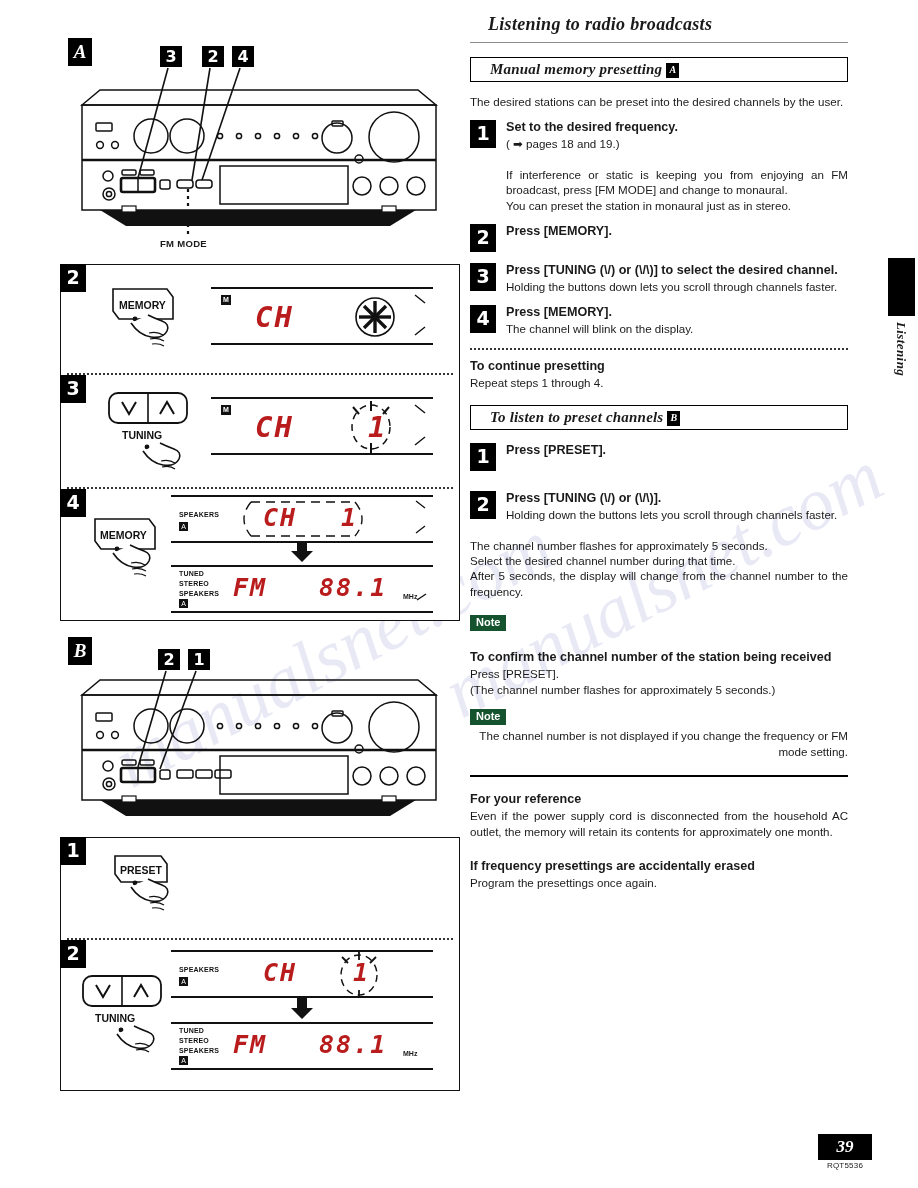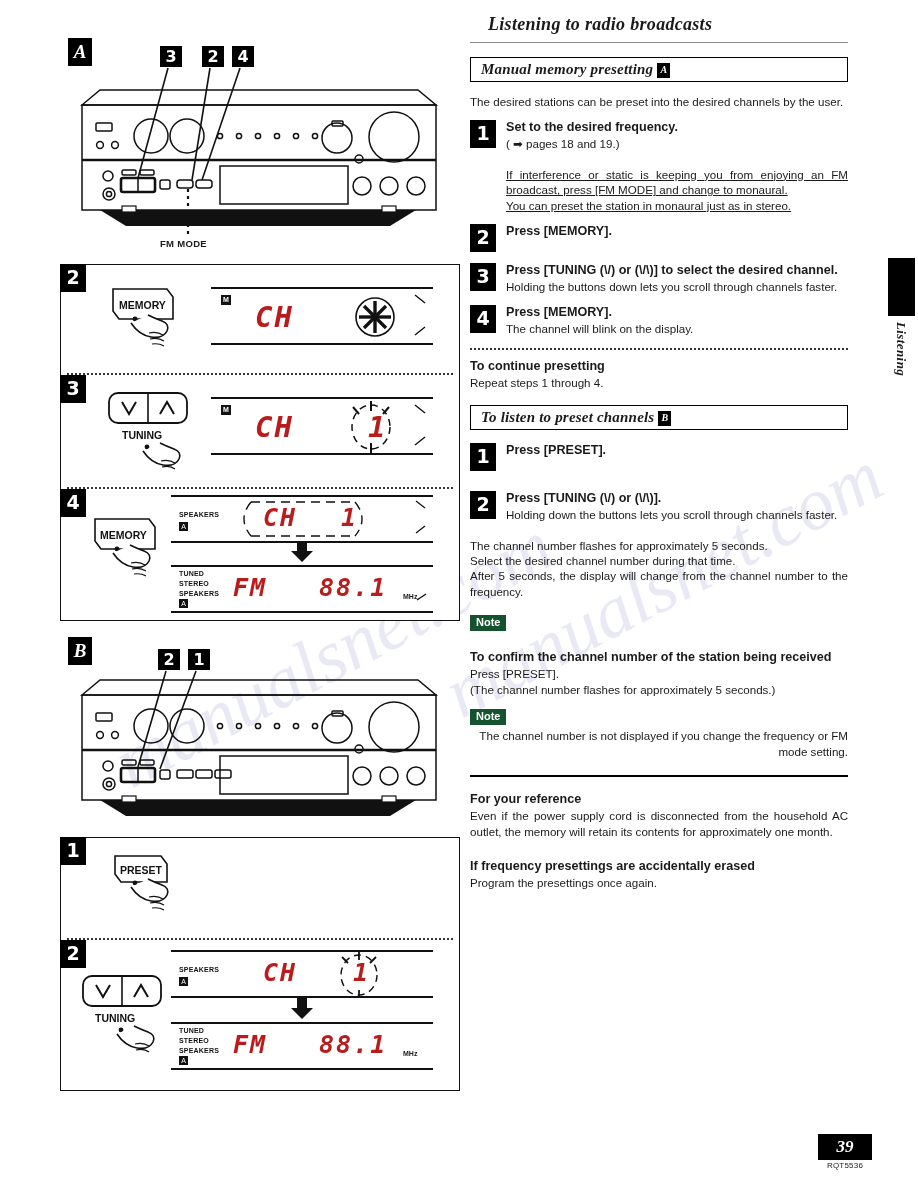--- a/index.html
+++ b/index.html
@@ -39,21 +39,21 @@
 
   
   .sec-title{
     font-family:"Liberation Serif",serif;font-style:italic;font-weight:bold;
     font-size:18px;letter-spacing:.3px;margin-left:18px;margin-bottom:7px;
   }
   .rule-thin{height:1px;background:#2b2b2b;opacity:.55;margin:0 0 14px 0;}
   .bar-head{
     border:1.6px solid #000;height:23px;line-height:23px;
     font-family:"Liberation Serif",serif;font-style:italic;font-weight:bold;
-    font-size:15px;padding-left:10px;margin-bottom:12px;letter-spacing:.2px;
+    font-size:15px;padding-left:19px;margin-bottom:12px;letter-spacing:.2px;
   }
   .para{font-size:11.6px;line-height:15.4px;text-align:justify;margin:0 0 4px 0;}
   .para.nj{text-align:right;}
   .step{display:flex;align-items:flex-start;margin-top:10px;}
   .step .num{flex:0 0 26px;margin-right:10px;margin-top:1px;}
   .step .body{flex:1 1 auto;}
   .step-title{font-weight:bold;font-size:12.6px;line-height:16px;margin:0 0 1px 0;}
   .sub{font-size:11.6px;line-height:15.4px;margin:0;}
   .sub.just{text-align:justify;}
   .gap-s{height:9px;}
@@ -463,21 +463,21 @@
     </div>
 
     <p class="para">The desired stations can be preset into the desired channels by the user.</p>
 
     <div class="step">
       <div class="num"><span class="sq sq-step">1</span></div>
       <div class="body">
         <p class="step-title">Set to the desired frequency.</p>
         <p class="sub">( ➡ pages 18 and 19.)</p>
         <div class="gap-m"></div>
-        <p class="sub just" style="white-space:pre-line;text-decoration:underline;">If interference or static is keeping you from enjoying an FM broadcast, press [FM MODE] and change to monaural.
+        <p class="sub just" style="white-space:pre-line;">If interference or static is keeping you from enjoying an FM broadcast, press [FM MODE] and change to monaural.
 You can preset the station in monaural just as in stereo.</p>
       </div>
     </div>
 
     <div class="step">
       <div class="num"><span class="sq sq-step">2</span></div>
       <div class="body">
         <p class="step-title">Press [MEMORY].</p>
       </div>
     </div>

